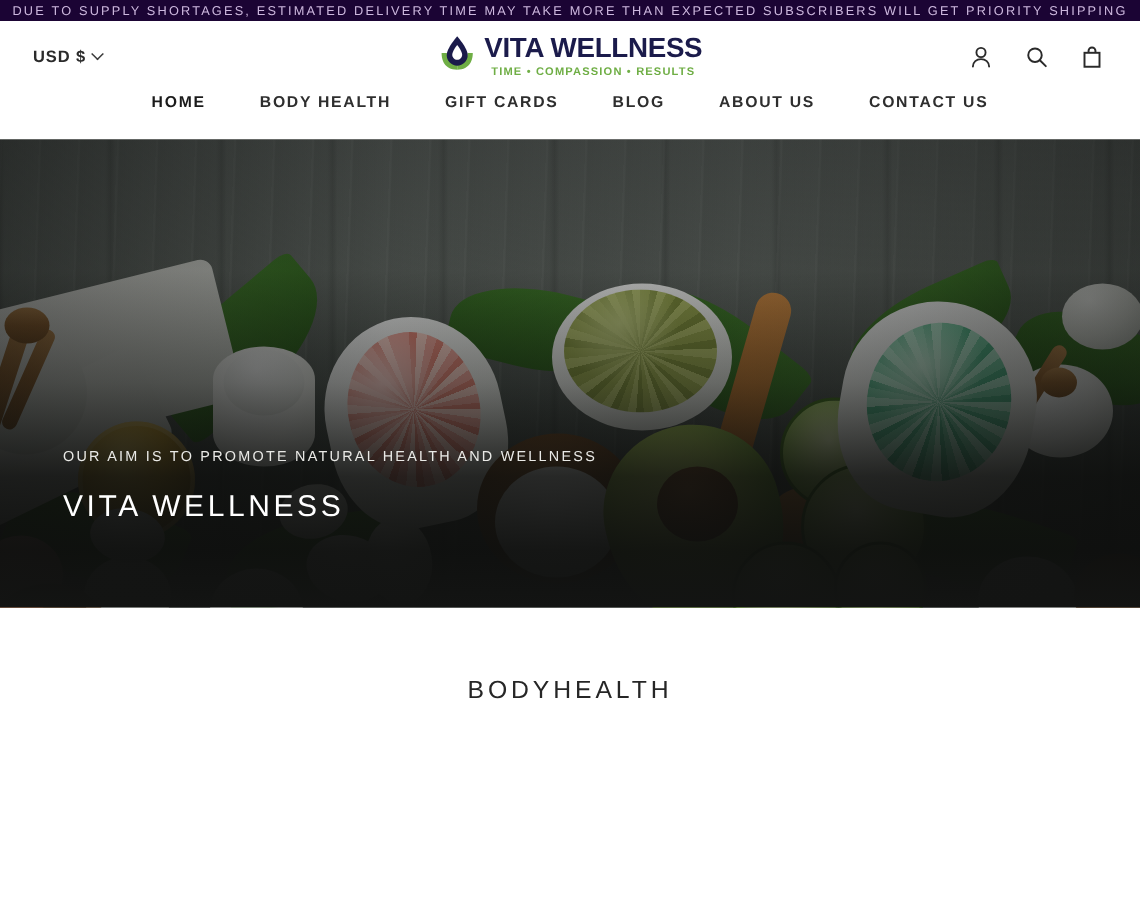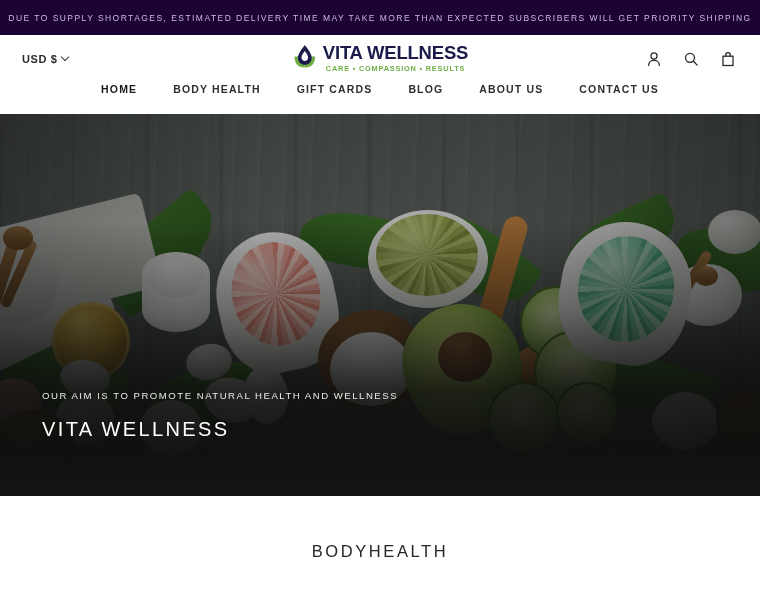--- a/index.html
+++ b/index.html
@@ -9,21 +9,21 @@
     width: 760px;
     height: 600px;
     overflow: hidden;
     background: #ffffff;
     font-family: "Liberation Sans", sans-serif;
     -webkit-font-smoothing: antialiased;
   }
 
   
   .announcement-bar {
-    height: 35px;
+    height: 14px;
     background: #1b0434;
     display: flex;
     align-items: center;
     justify-content: center;
     overflow: hidden;
   }
   .announcement-text {
     color: #cdb8de;
     font-size: 8.5px;
     letter-spacing: 1.45px;
@@ -161,21 +161,21 @@
     padding: 0 18px;
     cursor: pointer;
     white-space: nowrap;
     line-height: 14px;
   }
   .nav-link.is-active { color: #1a1a1a; }
 
   
   .hero {
     position: relative;
-    height: 382px;
+    height: 312px;
     overflow: hidden;
     background: #2b2f2c;
   }
   .hero-media {
     position: absolute;
     inset: 0;
     background: #383c39;
   }
 
   
@@ -377,21 +377,21 @@
       <span class="logo-mark">
         <svg viewBox="0 0 26 30" width="26" height="30" aria-hidden="true">
           <path d="M13 23.5 C4.2 23.5 2.6 16.6 2.6 12.4 L6.1 12.4 C6.1 14.4 6.6 18.6 13 20.0 Z" fill="#6fae45"></path>
           <path d="M13 23.5 C21.8 23.5 23.4 16.6 23.4 12.4 L19.9 12.4 C19.9 14.4 19.4 18.6 13 20.0 Z" fill="#6fae45"></path>
           <path d="M13 1.2 C13 1.2 6.0 9.2 6.0 13.7 C6.0 17.6 9.1 20.8 13 20.8 C16.9 20.8 20.0 17.6 20.0 13.7 C20.0 9.2 13 1.2 13 1.2 Z" fill="#1b1b4b"></path>
           <path d="M13 7.0 C13 7.0 9.7 11.0 9.7 13.5 C9.7 15.4 11.2 16.9 13 16.9 C14.8 16.9 16.3 15.4 16.3 13.5 C16.3 11.0 13 7.0 13 7.0 Z" fill="#ffffff"></path>
         </svg>
       </span>
       <span class="logo-wordmark">
         <span class="logo-name">VITA WELLNESS</span>
-        <span class="logo-tagline">CARE • COMPASSION • RESULTS</span>
+        <span class="logo-tagline">TIME • COMPASSION • RESULTS</span>
       </span>
     </a>
 
     <div class="header-actions">
 
       <button class="header-icon-btn">
         <span>
           <svg width="16" height="16" viewBox="0 0 16 16" fill="none" aria-hidden="true">
             <circle cx="8" cy="5" r="3.05" stroke="#2a2a2a" stroke-width="1.25"></circle>
             <path d="M2.6 14.4 C2.6 11.3 5.0 9.4 8 9.4 C11 9.4 13.4 11.3 13.4 14.4" stroke="#2a2a2a" stroke-width="1.25" stroke-linecap="round"></path>

